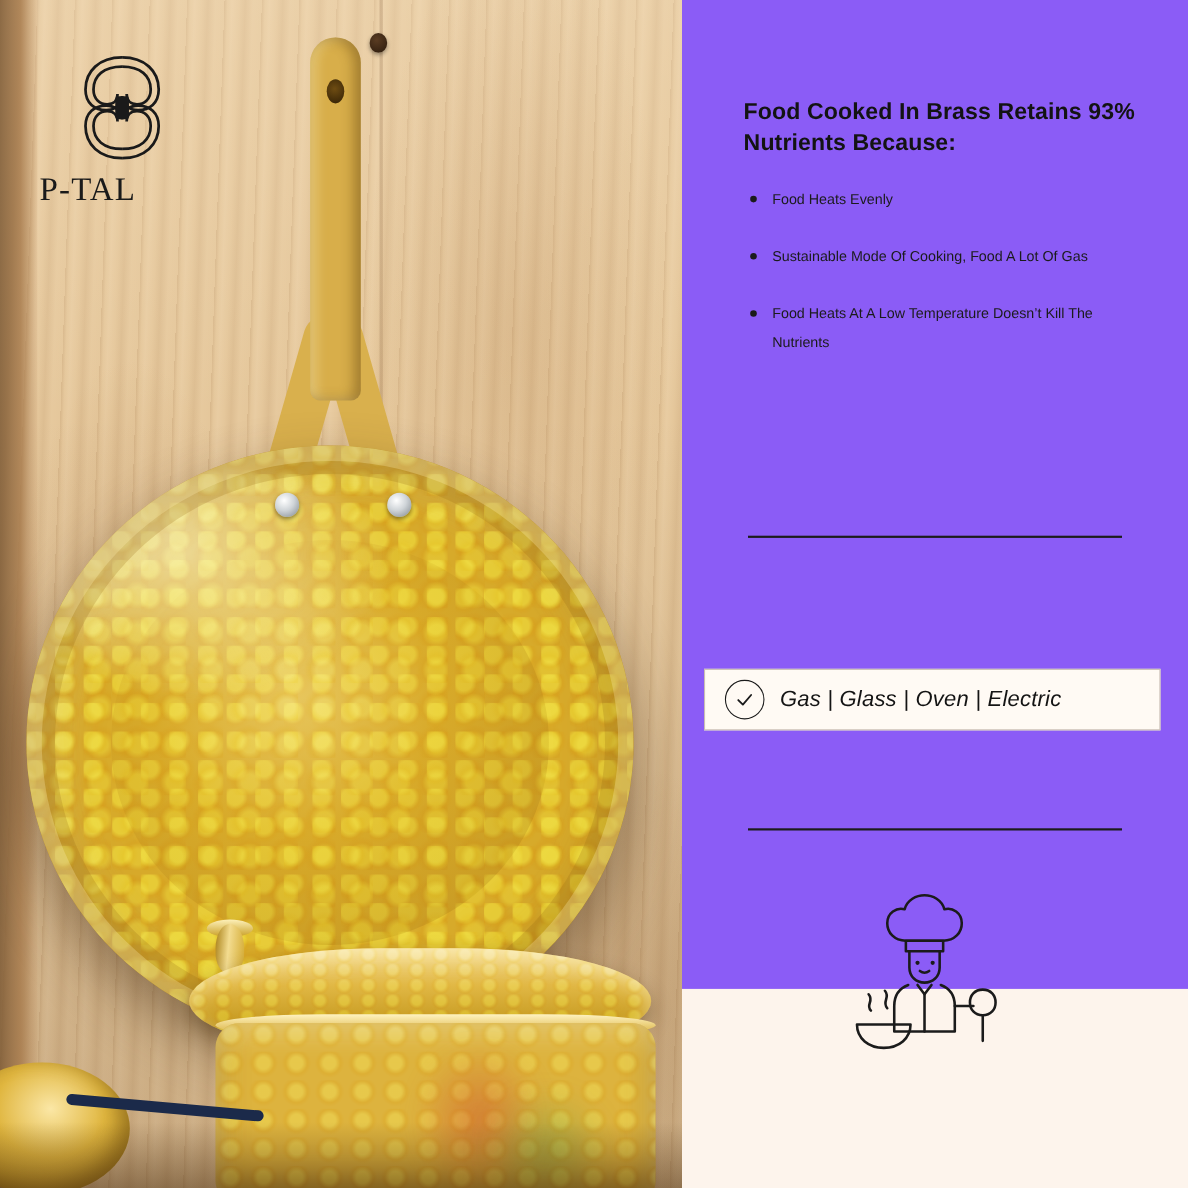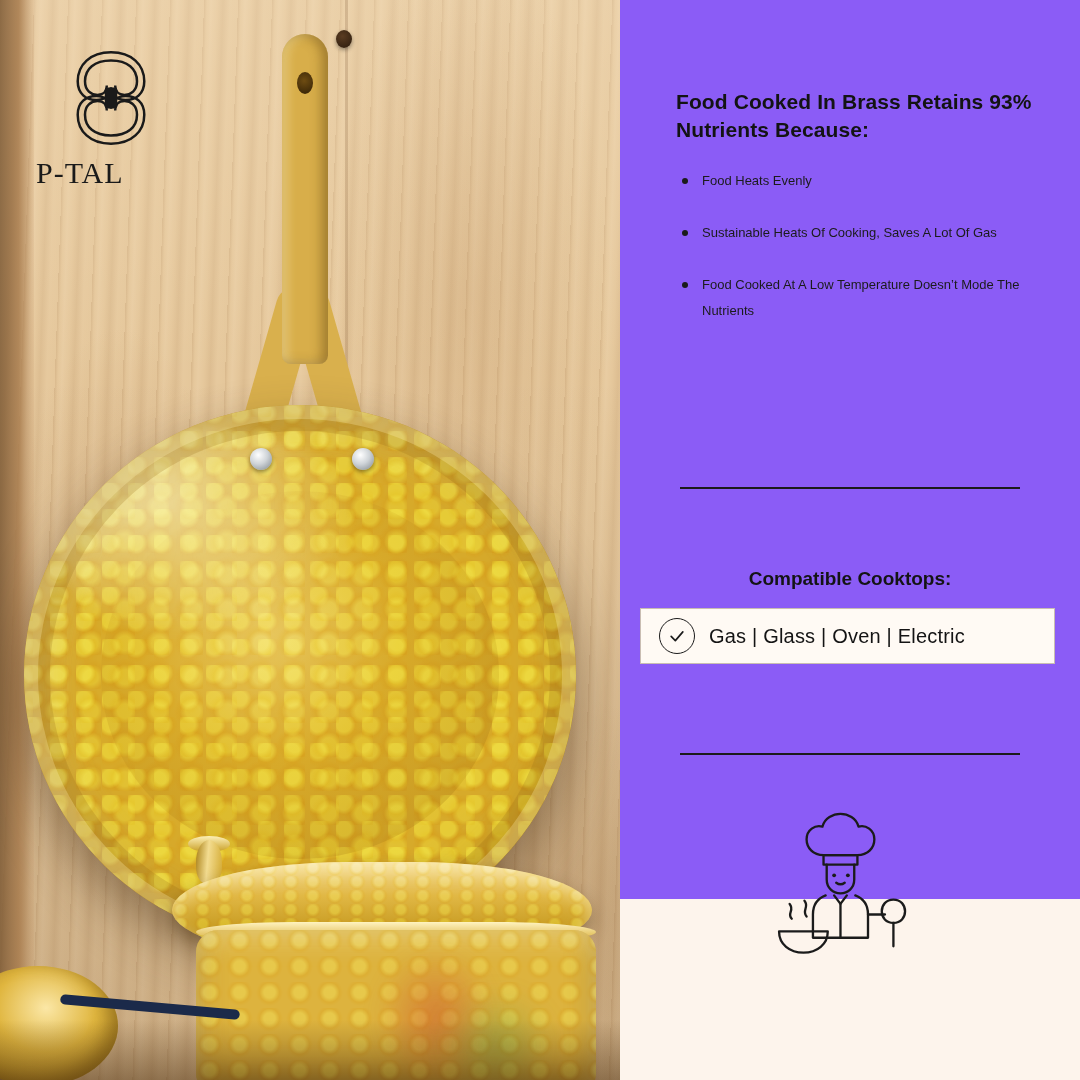--- a/index.html
+++ b/index.html
@@ -436,20 +436,21 @@
     border: 1.6px solid #1b1b1b;
     display: flex;
     align-items: center;
     justify-content: center;
   }
   .cooktop-list {
     font-size: 20px;
     color: #141414;
     letter-spacing: 0.2px;
     white-space: nowrap;
+    font-style: italic;
   }
 
   .chef-icon {
     position: absolute;
     left: 0;
     top: 808px;
     width: 460px;
     display: flex;
     justify-content: center;
   }
@@ -515,27 +516,26 @@
       <div class="logo-text">P-TAL</div>
     </div>
   </div>
 
   <div class="info-panel">
 
     <div class="headline">Food Cooked In Brass Retains 93% Nutrients Because:</div>
 
     <ul class="bullets">
       <li>Food Heats Evenly</li>
-      <li>Sustainable Heats Of Cooking, Saves A Lot Of Gas</li>
-      <li>Food Cooked At A Low Temperature Doesn’t Mode The Nutrients</li>
+      <li>Sustainable Mode Of Cooking, Food A Lot Of Gas</li>
+      <li>Food Heats At A Low Temperature Doesn’t Kill The Nutrients</li>
     </ul>
 
     <div class="divider d1"></div>
 
-    <div class="cooktop-label">Compatible Cooktops:</div>
 
     <div class="cooktop-box">
       <span class="check-circle">
         <svg viewBox="0 0 24 24" width="20" height="20" fill="none" stroke="#1b1b1b" stroke-width="2" stroke-linecap="round" stroke-linejoin="round">
           <polyline points="5,12.5 10,17.5 19,7"></polyline>
         </svg>
       </span>
       <span class="cooktop-list">Gas  |  Glass  |  Oven  |  Electric</span>
     </div>
 

